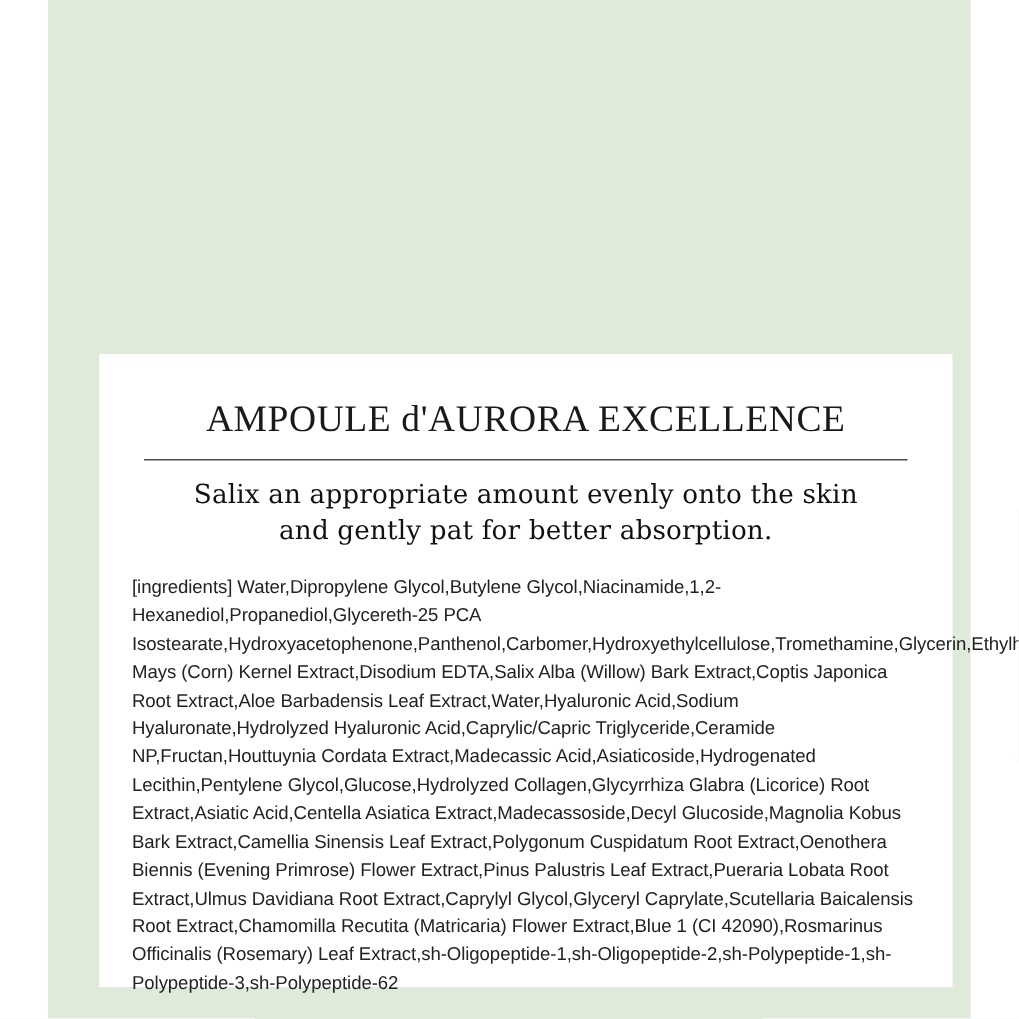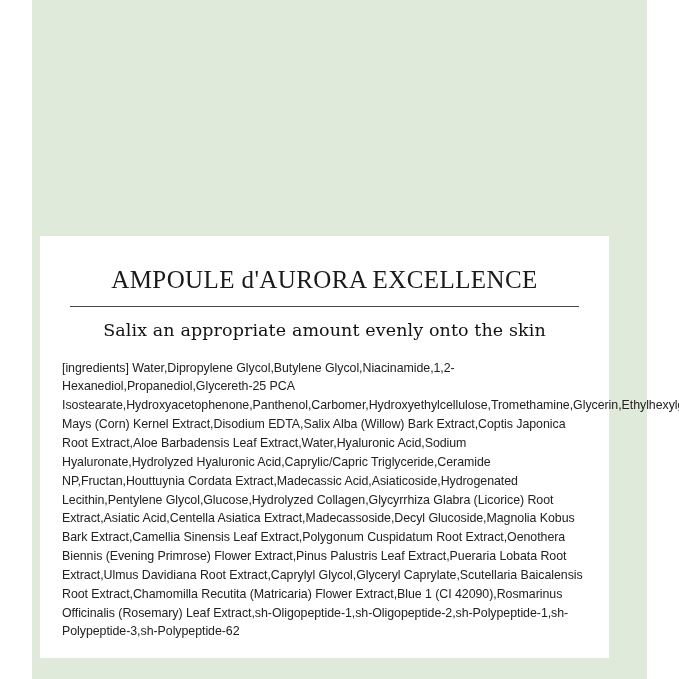--- a/index.html
+++ b/index.html
@@ -39,21 +39,21 @@
   .side-strip-right {
     position: absolute;
     right: 0;
     top: 0;
     width: 32px;
     height: 679px;
     background: #ffffff;
   }
   .card {
     position: absolute;
-    left: 40px;
+    left: 66px;
     top: 236px;
     width: 569px;
     height: 422px;
     background: #ffffff;
     box-sizing: border-box;
     padding: 26px 16px 10px 16px;
   }
   .title {
     text-align: center;
     font-family: "Liberation Serif", serif;
@@ -95,16 +95,17 @@
 <div class="page">
   <div class="outer-frame"></div>
   <div class="side-strip-left"></div>
   <div class="side-strip-right"></div>
 
   <div class="card">
     <div class="title">AMPOULE d'AURORA EXCELLENCE</div>
     <div class="rule"></div>
     <div class="subtitle">
       <div>Salix an appropriate amount evenly onto the skin</div>
+      <div>and gently pat for better absorption.</div>
     </div>
     <div class="ingredients">[ingredients] Water,Dipropylene Glycol,Butylene Glycol,Niacinamide,1,2-Hexanediol,Propanediol,Glycereth-25 PCA Isostearate,Hydroxyacetophenone,Panthenol,Carbomer,Hydroxyethylcellulose,Tromethamine,Glycerin,Ethylhexylglycerin,Adenosine,Fragrance,Zea Mays (Corn) Kernel Extract,Disodium EDTA,Salix Alba (Willow) Bark Extract,Coptis Japonica Root Extract,Aloe Barbadensis Leaf Extract,Water,Hyaluronic Acid,Sodium Hyaluronate,Hydrolyzed Hyaluronic Acid,Caprylic/Capric Triglyceride,Ceramide NP,Fructan,Houttuynia Cordata Extract,Madecassic Acid,Asiaticoside,Hydrogenated Lecithin,Pentylene Glycol,Glucose,Hydrolyzed Collagen,Glycyrrhiza Glabra (Licorice) Root Extract,Asiatic Acid,Centella Asiatica Extract,Madecassoside,Decyl Glucoside,Magnolia Kobus Bark Extract,Camellia Sinensis Leaf Extract,Polygonum Cuspidatum Root Extract,Oenothera Biennis (Evening Primrose) Flower Extract,Pinus Palustris Leaf Extract,Pueraria Lobata Root Extract,Ulmus Davidiana Root Extract,Caprylyl Glycol,Glyceryl Caprylate,Scutellaria Baicalensis Root Extract,Chamomilla Recutita (Matricaria) Flower Extract,Blue 1 (CI 42090),Rosmarinus Officinalis (Rosemary) Leaf Extract,sh-Oligopeptide-1,sh-Oligopeptide-2,sh-Polypeptide-1,sh-Polypeptide-3,sh-Polypeptide-62</div>
   </div>
 </div>
 
 </body></html>

